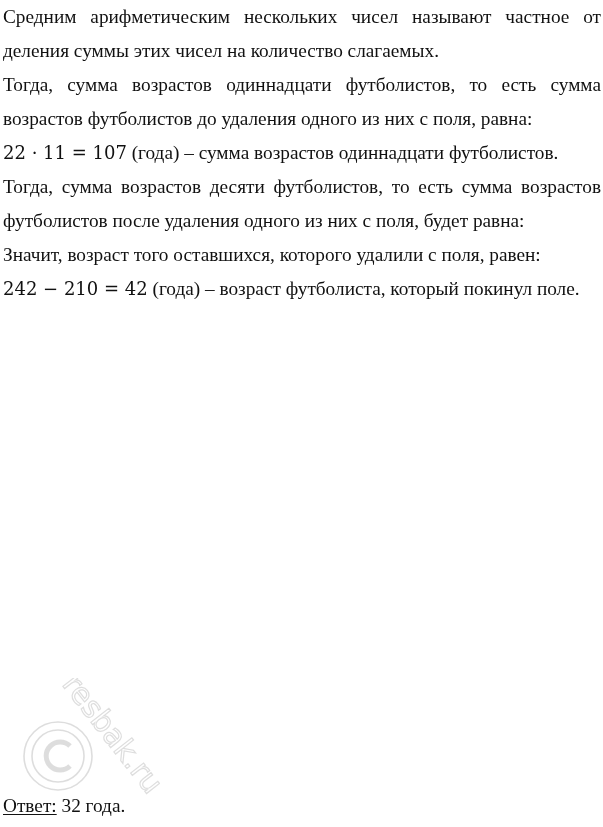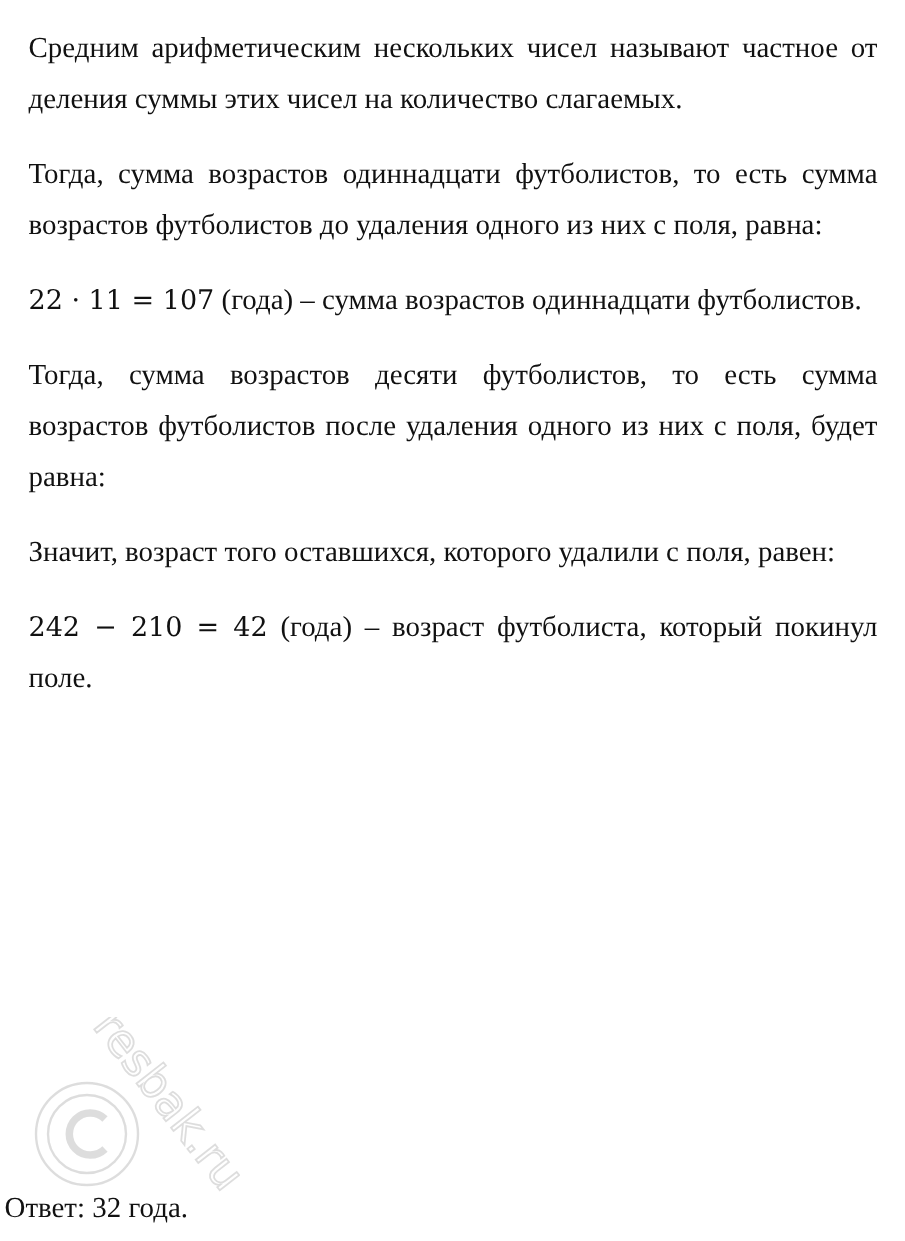--- a/index.html
+++ b/index.html
@@ -17,36 +17,37 @@
     }
     .doc {
       position: absolute;
       left: 3px;
       top: 0;
       width: 598px;
       font-size: 19.3px;
       line-height: 34px;
     }
     .para {
-      margin: 16px;
+      margin: 0;
       text-align: justify;
       text-align-last: left;
     }
     .math {
       font-family: "DejaVu Serif", "Liberation Serif", serif;
       font-size: 18px;
     }
     .answer-block {
       position: absolute;
       left: 3px;
       top: 789px;
       font-size: 19.3px;
       line-height: 34px;
     }
     .answer-label {
+      text-decoration: underline;
       text-underline-offset: 2px;
     }
     .watermark {
       position: absolute;
       left: 10px;
       top: 678px;
       width: 150px;
       height: 120px;
       pointer-events: none;
       opacity: 0.5;

